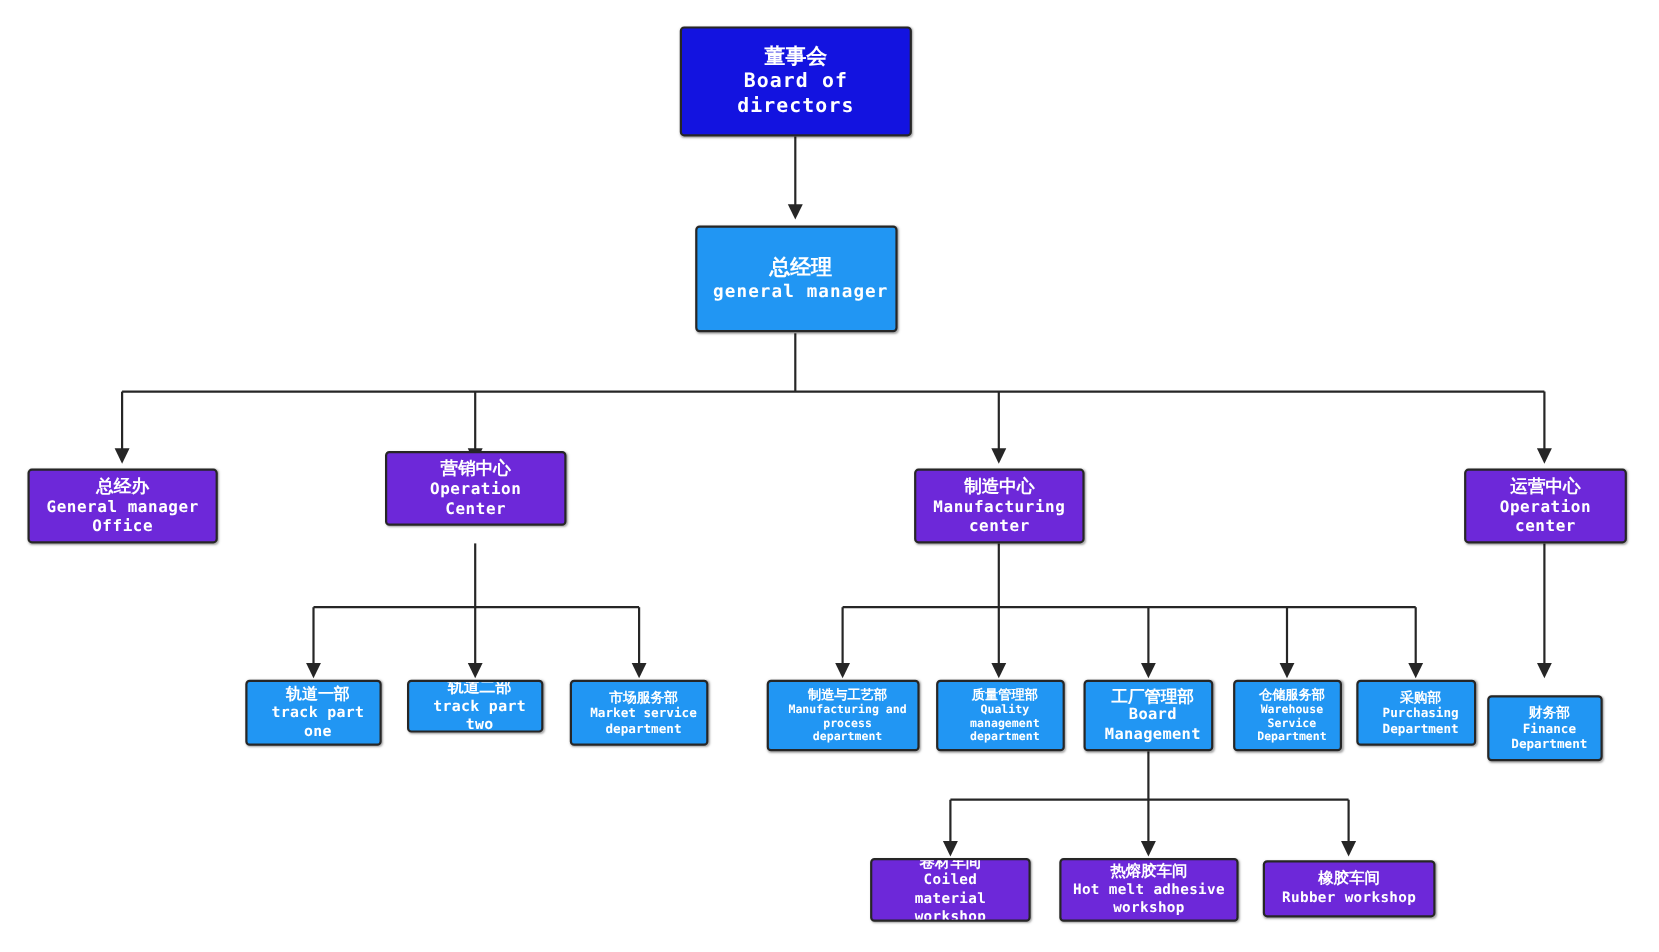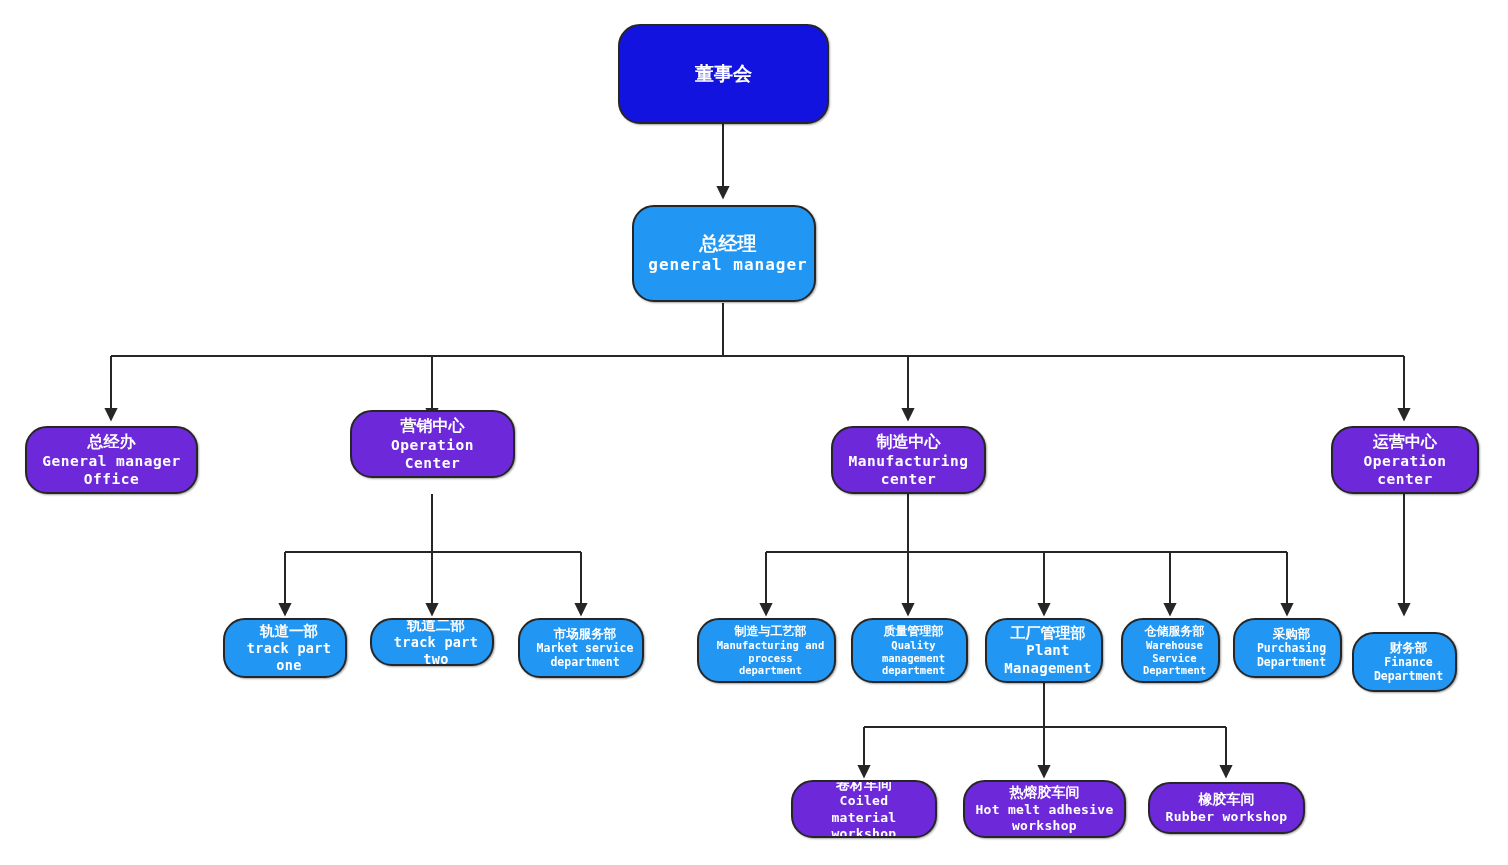--- a/index.html
+++ b/index.html
@@ -18,21 +18,21 @@
   }
 
   .node {
     position: absolute;
     display: flex;
     flex-direction: column;
     align-items: center;
     justify-content: center;
     text-align: center;
     border: 2px solid #262626;
-    border-radius: 22px;
+    border-radius: 4px;
     color: #ffffff;
     line-height: 1.25;
     box-shadow: 1px 1px 2px rgba(0,0,0,0.35);
     padding: 2px 4px;
     overflow: hidden;
   }
   .node .cn {
     font-family: "DejaVu Sans", "Liberation Sans", sans-serif;
     font-weight: bold;
     white-space: nowrap;
@@ -113,20 +113,21 @@
       <path d="M1044,683 L1044,727"></path>
       <path d="M864,727 L1226,727"></path>
       <path d="M864,727 L864,775" marker-end="url(#arrow)"></path>
       <path d="M1044,727 L1044,775" marker-end="url(#arrow)"></path>
       <path d="M1226,727 L1226,775" marker-end="url(#arrow)"></path>
     </g>
   </svg>
 
   <div class="node c-root lvl-root" style="left:618px; top:24px; width:211px; height:100px;">
     <div class="cn">董事会</div>
+    <div class="en">Board of directors</div>
   </div>
 
   <div class="node c-blue lvl-gm" style="left:632px; top:205px; width:184px; height:97px;">
     <div class="cn">总经理</div>
     <div class="en">general manager</div>
   </div>
 
   <div class="node c-green lvl-center" style="left:25px; top:426px; width:173px; height:68px;">
     <div class="cn">总经办</div>
     <div class="en">General manager</div>
@@ -178,21 +179,21 @@
 
   <div class="node c-blue lvl-dept-xs" style="left:851px; top:618px; width:117px; height:65px;">
     <div class="cn">质量管理部</div>
     <div class="en">Quality</div>
     <div class="en">management</div>
     <div class="en">department</div>
   </div>
 
   <div class="node c-blue lvl-plant" style="left:985px; top:618px; width:118px; height:65px;">
     <div class="cn">工厂管理部</div>
-    <div class="en">Plant</div>
+    <div class="en">Board</div>
     <div class="en">Management</div>
   </div>
 
   <div class="node c-blue lvl-dept-xs" style="left:1121px; top:618px; width:99px; height:65px;">
     <div class="cn">仓储服务部</div>
     <div class="en">Warehouse</div>
     <div class="en">Service</div>
     <div class="en">Department</div>
   </div>
 

